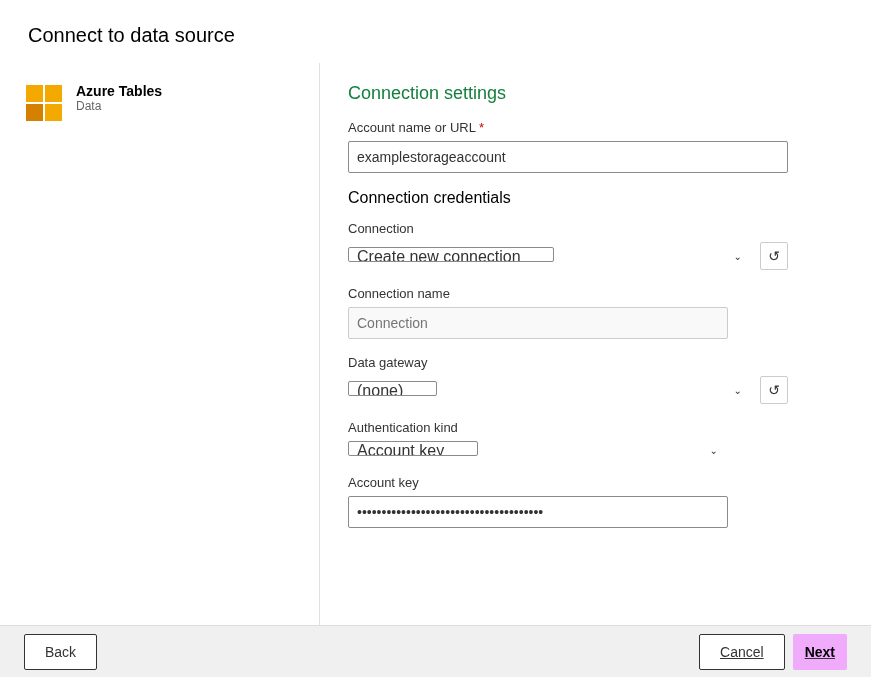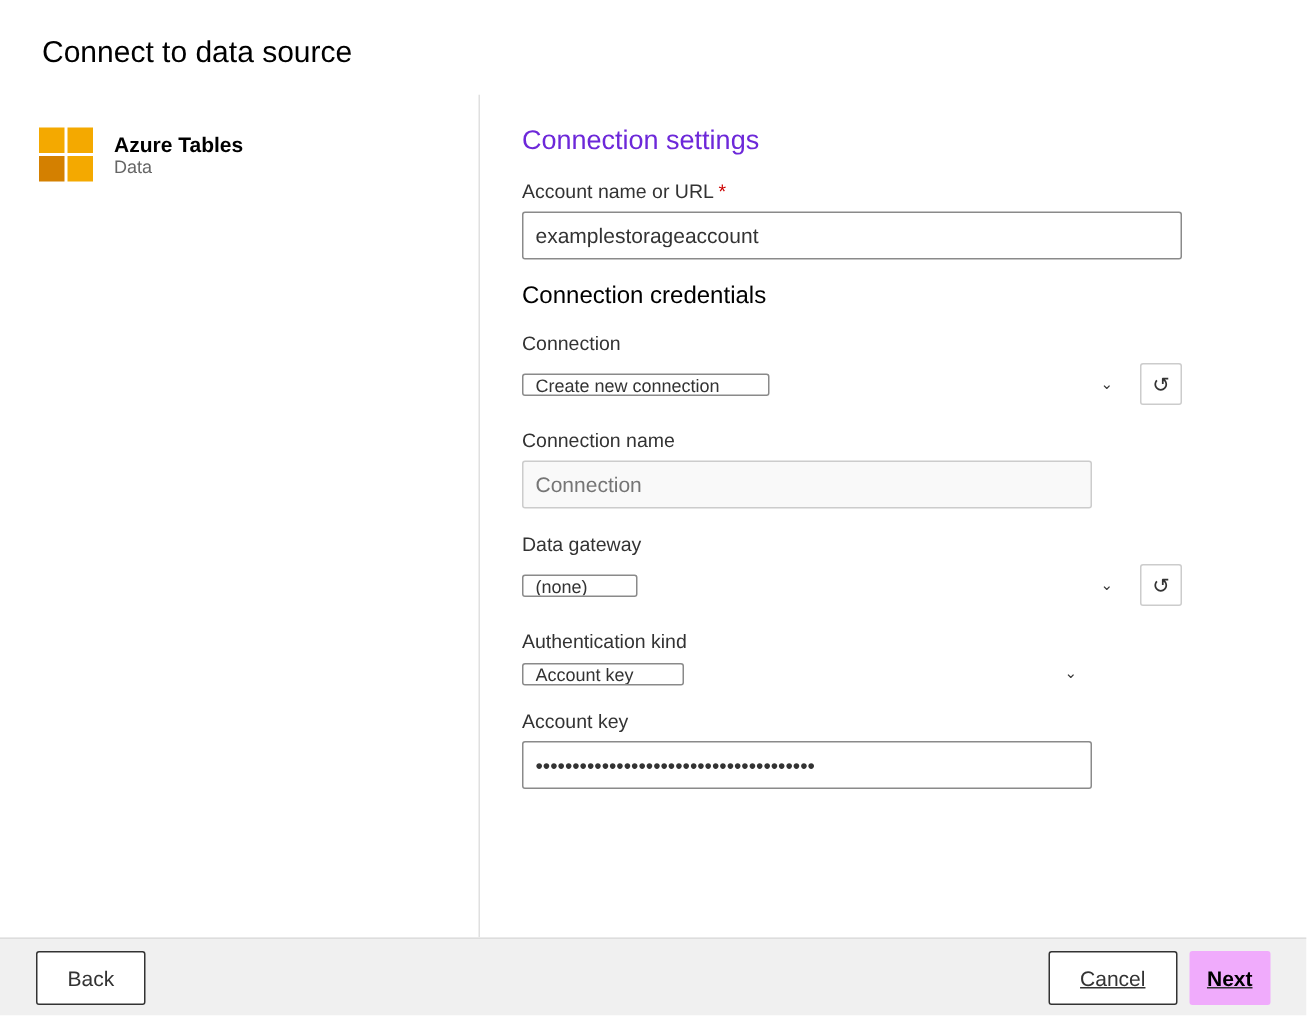--- a/index.html
+++ b/index.html
@@ -32,21 +32,20 @@
       width: 320px;
       min-width: 320px;
       border-right: 1px solid #e0e0e0;
       padding: 20px 24px;
       display: flex;
       flex-direction: column;
     }
 
     .connector-info {
       display: flex;
-      align-items: center;
       gap: 12px;
     }
 
     .connector-icon {
       width: 40px;
       height: 40px;
       display: flex;
       align-items: center;
       justify-content: center;
     }
@@ -69,21 +68,21 @@
 
     .right-panel {
       flex: 1;
       padding: 20px 28px;
       overflow-y: auto;
     }
 
     .section-title {
       font-size: 18px;
       font-weight: 400;
-      color: #6d28d9;
+      color: #15803d;
       margin-bottom: 16px;
     }
 
     .field-group {
       margin-bottom: 16px;
     }
 
     .field-label {
       font-size: 13px;
       color: #333;
@@ -216,21 +215,21 @@
       gap: 8px;
       max-width: 440px;
     }
 
     .dropdown-select {
       flex: 1;
       height: 15px;
       border: 1px solid #8a8a8a;
       border-radius: 2px;
       padding: 0 32px 0 8px;
-      font-size: 12px;
+      font-size: 16px;
       color: #333;
       background: #fff;
       appearance: none;
       -webkit-appearance: none;
       outline: none;
       cursor: pointer;
       position: relative;
     }
 
     .dropdown-wrapper {

